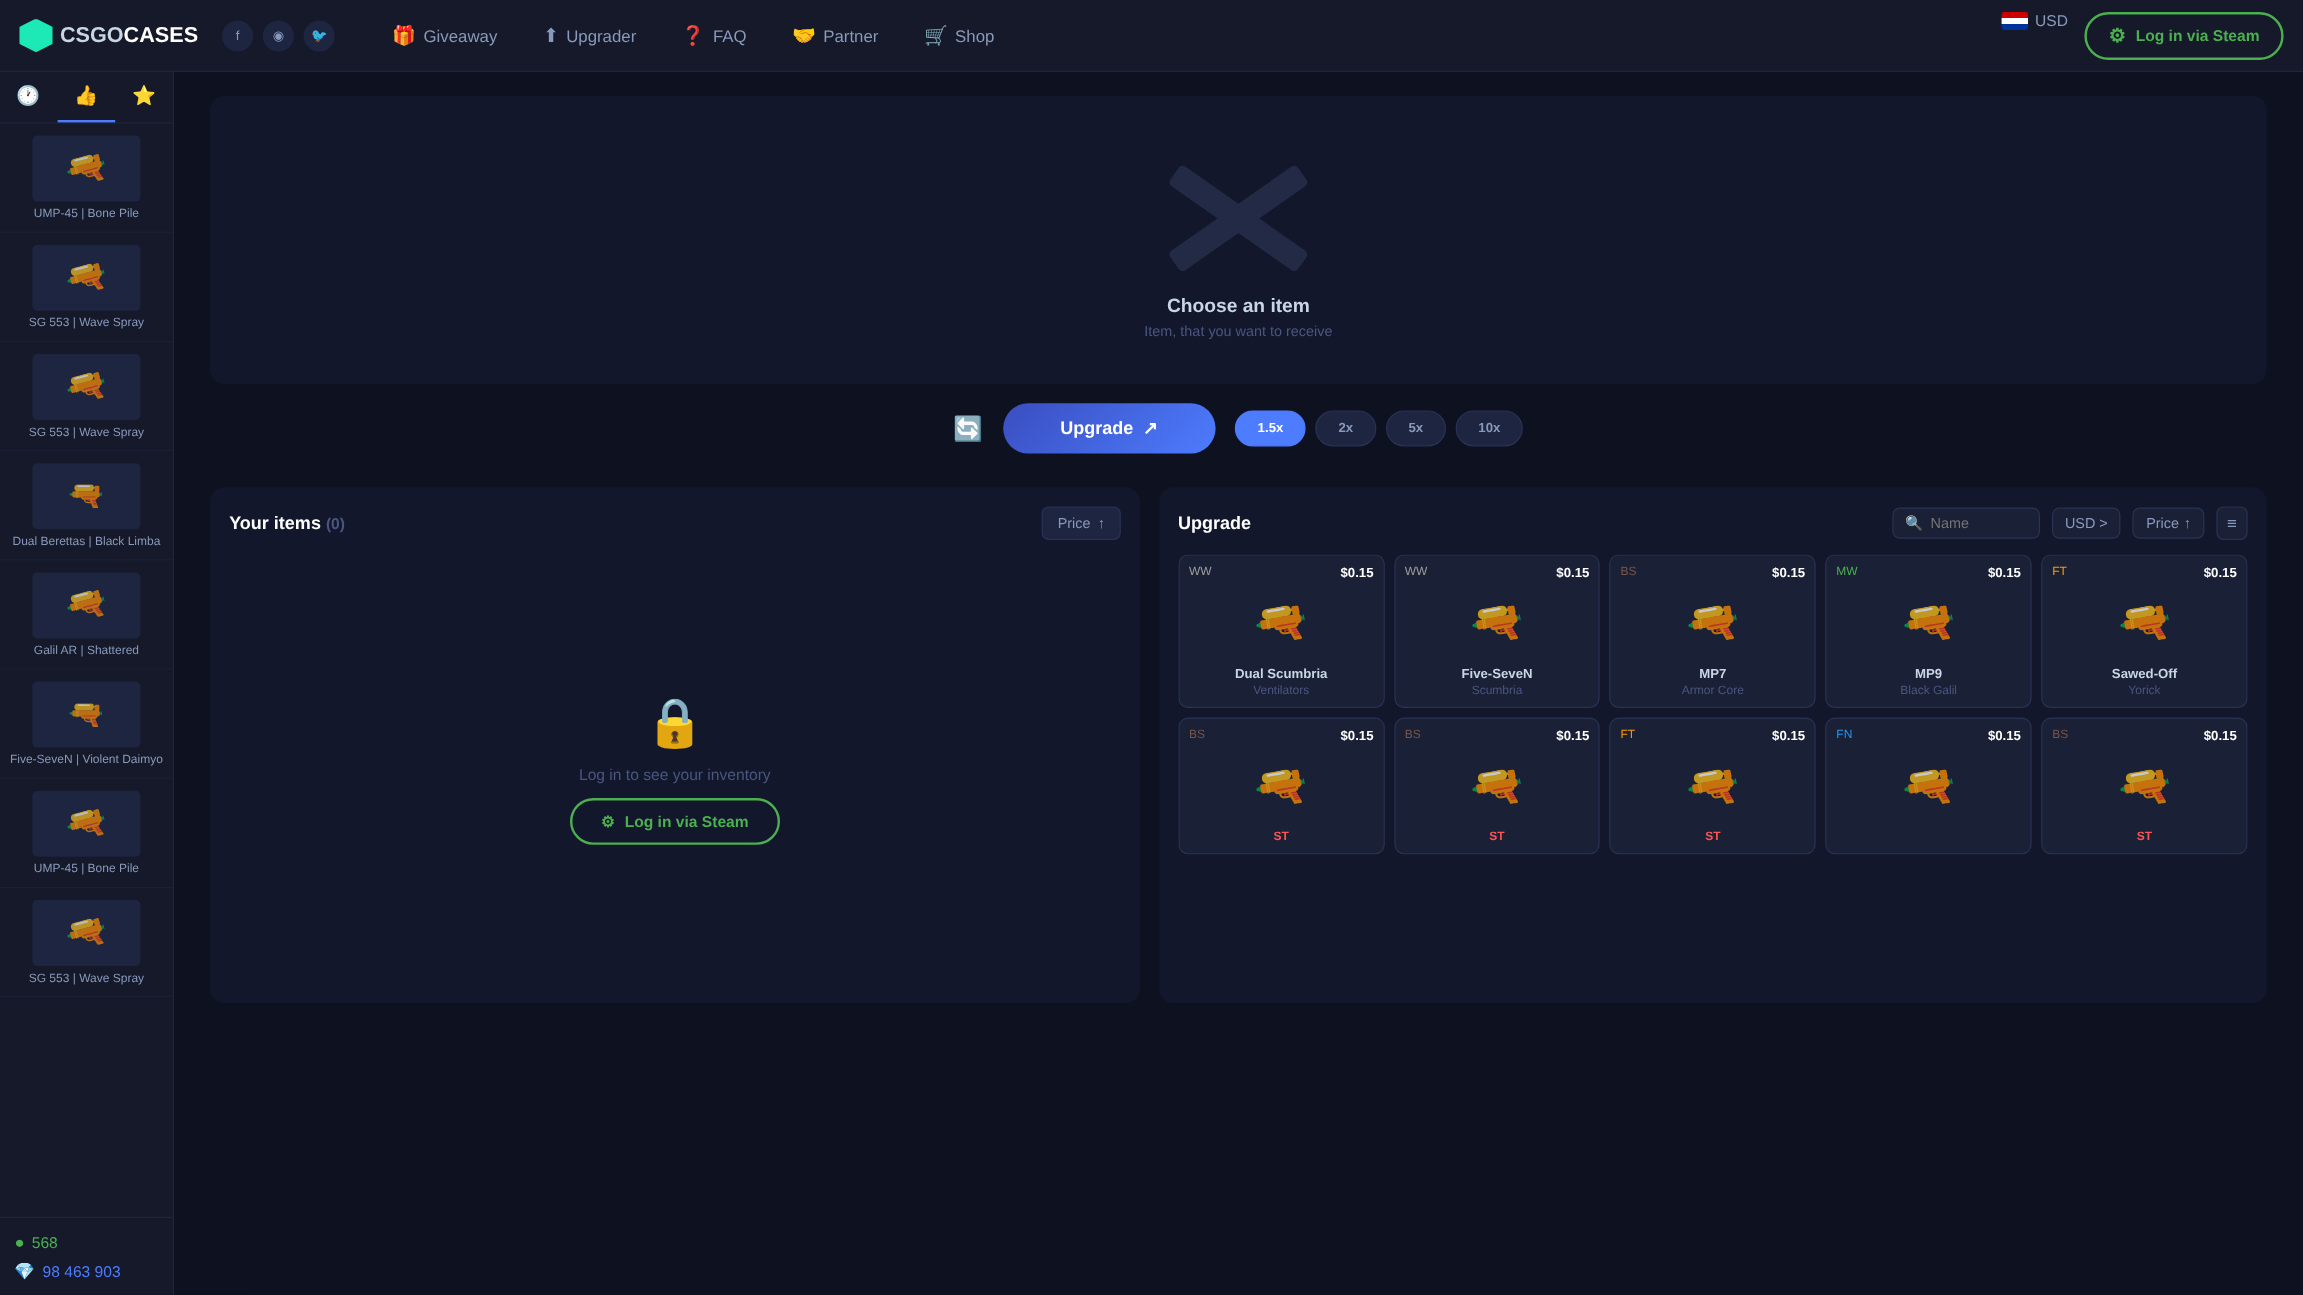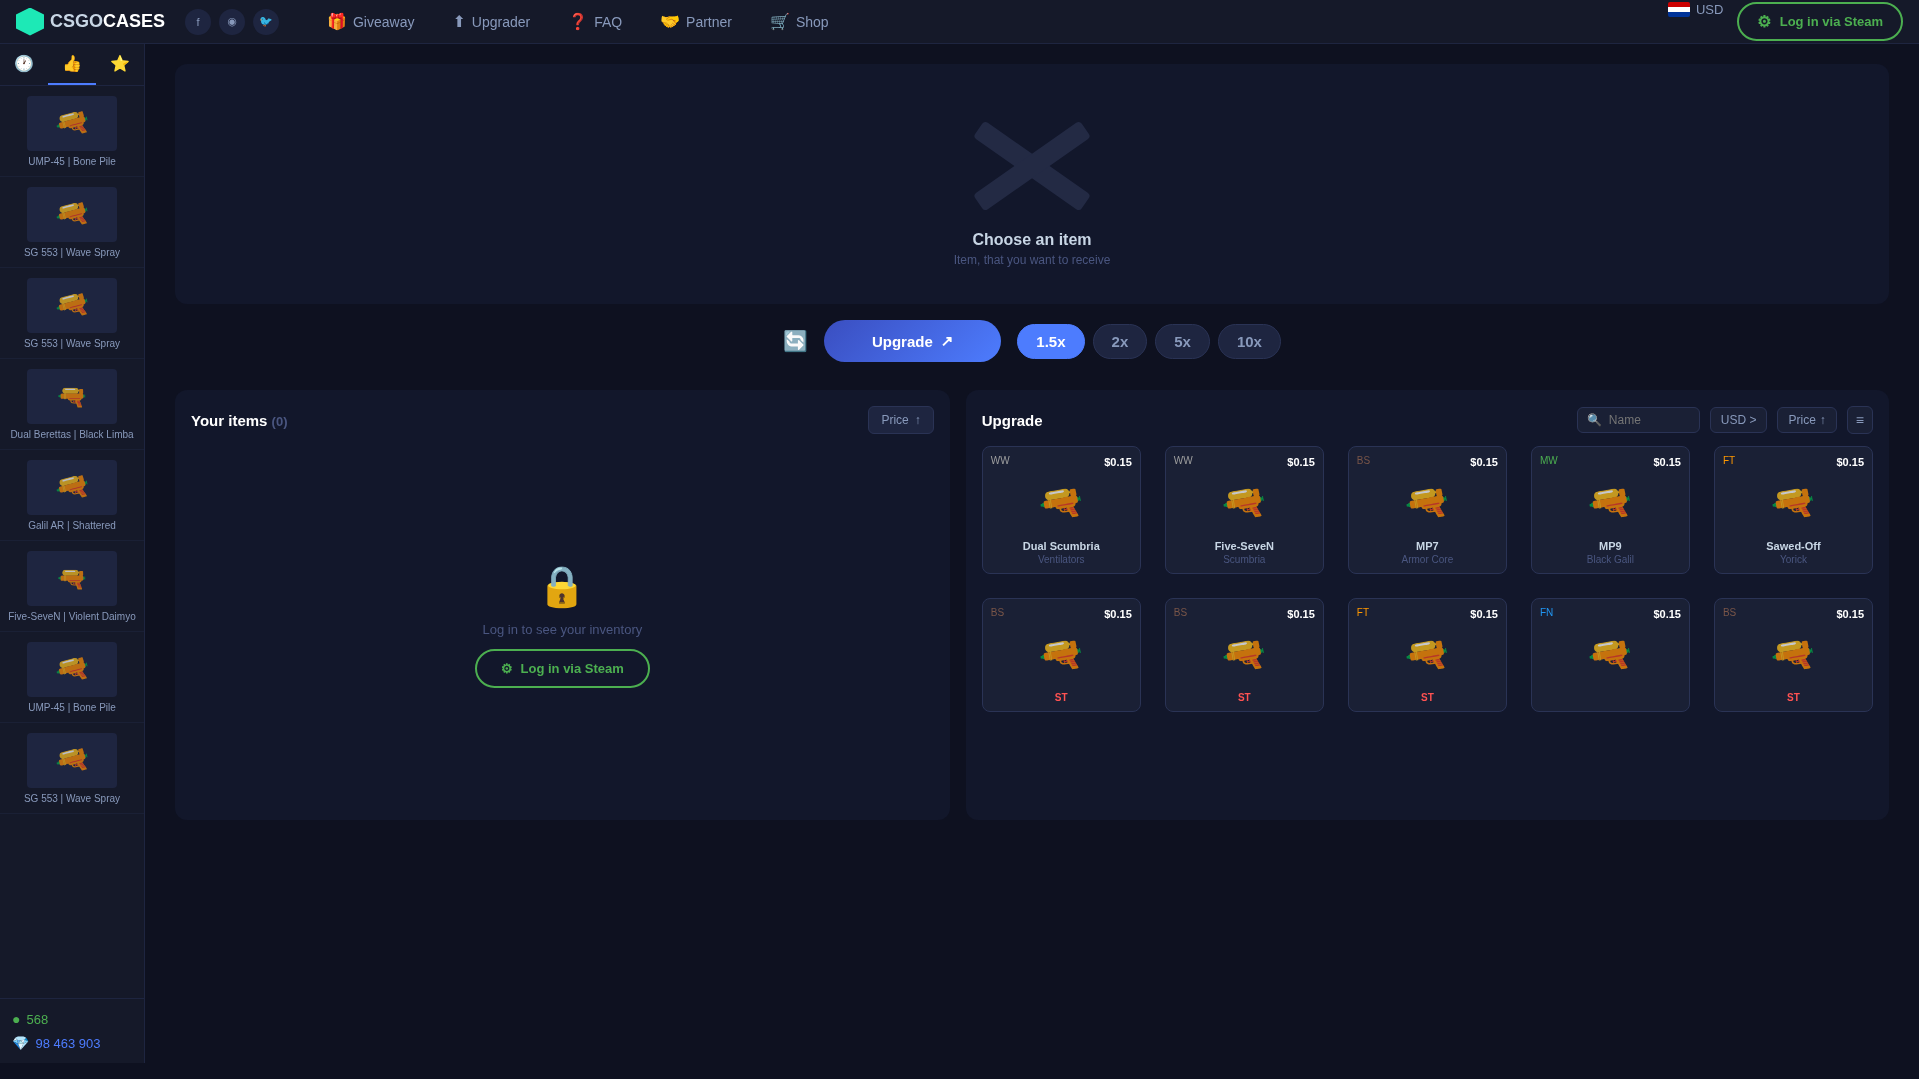--- a/index.html
+++ b/index.html
@@ -11,21 +11,21 @@
       width: 1919px;
       min-height: 1079px;
       overflow-x: hidden;
     }
 
     
     .header {
       display: flex;
       align-items: center;
       background: #151929;
-      height: 44px;
+      height: 60px;
       padding: 0 16px;
       position: relative;
       z-index: 10;
       border-bottom: 1px solid #1e2540;
     }
     .logo {
       display: flex;
       align-items: center;
       gap: 6px;
       font-size: 18px;
@@ -313,21 +313,21 @@
     .multiplier-btns {
       display: flex; gap: 8px; align-items: center;
     }
     .mult-btn {
       background: #1e2540;
       border: 1px solid #2a3355;
       color: #8899bb;
       padding: 8px 18px;
       border-radius: 20px;
       cursor: pointer;
-      font-size: 15px;
+      font-size: 11px;
       font-weight: 600;
     }
     .mult-btn.active {
       background: #4d7cfe;
       border-color: #4d7cfe;
       color: #fff;
     }
 
     
     .bottom-panels {
@@ -461,21 +461,21 @@
       color: #8899bb;
       padding: 5px 8px;
       border-radius: 6px;
       cursor: pointer;
       font-size: 14px;
     }
 
     .upgrade-grid {
       display: grid;
       grid-template-columns: repeat(5, 1fr);
-      gap: 24px;
+      gap: 8px;
       overflow-y: auto;
     }
     .upgrade-card {
       background: #1a2035;
       border-radius: 8px;
       padding: 8px;
       cursor: pointer;
       position: relative;
       border: 1px solid #2a3355;
     }

